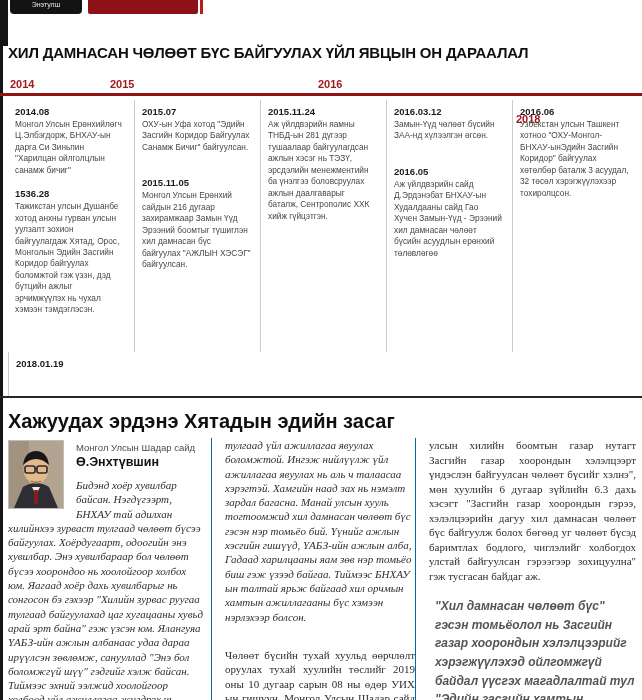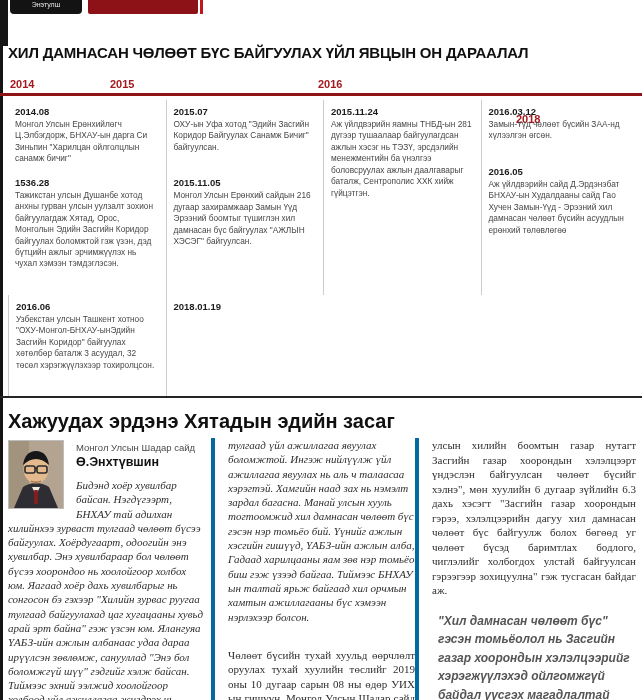--- a/index.html
+++ b/index.html
@@ -21,34 +21,34 @@
 
   .doc-title{position:absolute;left:8px;top:44px;width:620px;font-size:15px;font-weight:800;
              color:#101010;letter-spacing:-0.2px;}
 
   
   .years{position:absolute;left:0;top:78px;width:642px;height:14px;}
   .years span{position:absolute;font-size:11px;font-weight:800;color:#a3191e;}
   .y2014{left:10px;} .y2015{left:110px;} .y2016{left:318px;} .y2018{left:516px;margin-top:35px;}
   .tl-line{position:absolute;left:0;top:93px;width:642px;height:3px;background:#8e1416;}
   .tl-grid{position:absolute;left:8px;top:100px;width:630px;height:296px;
-           display:grid;grid-template-columns:repeat(4,1fr);}
+           display:grid;grid-template-columns:repeat(5,1fr);}
   .tl-col{padding:6px 9px 0 7px;}
   .tl-col + .tl-col{border-left:1px solid #cccccc;}
   .tl-date{font-size:9.5px;font-weight:800;color:#1c1c1c;margin:0 0 2px 0;}
   .tl-text{font-size:8.3px;line-height:1.38;color:#474747;margin:0 0 12px 0;}
 
   .section-rule{position:absolute;left:0;top:396px;width:642px;height:2px;background:#262626;}
 
   
   .article-head{position:absolute;left:8px;top:410px;font-size:20px;font-weight:700;color:#101010;}
   .article{position:absolute;left:8px;top:438px;width:628px;height:262px;
            display:grid;grid-template-columns:196px 211px 1fr;overflow:hidden;}
   .art-col{overflow:hidden;}
-  .art-col + .art-col{border-left:4px solid #0369a1;padding-left:13px;}
+  .art-col + .art-col{border-left:1px solid #0369a1;padding-left:13px;}
   .art-col:nth-child(2){margin-left:7px;}
 
   .photo{float:left;width:54px;height:67px;margin:2px 12px 4px 0;border:1px solid #bdbdbd;
          background:#b9ab9c;}
   .cap-role{font-size:9.5px;color:#4a4a4a;margin:4px 0 2px 0;}
   .cap-name{font-size:12.5px;font-weight:800;color:#111;margin:0 0 9px 0;padding-left:40px;}
 
   .serif-it{font-family:"Liberation Serif", serif;font-style:italic;font-size:11px;
             line-height:1.3;color:#2e2e2e;margin:0;}
   .serif-reg{font-family:"Liberation Serif", serif;font-size:11px;line-height:1.32;

